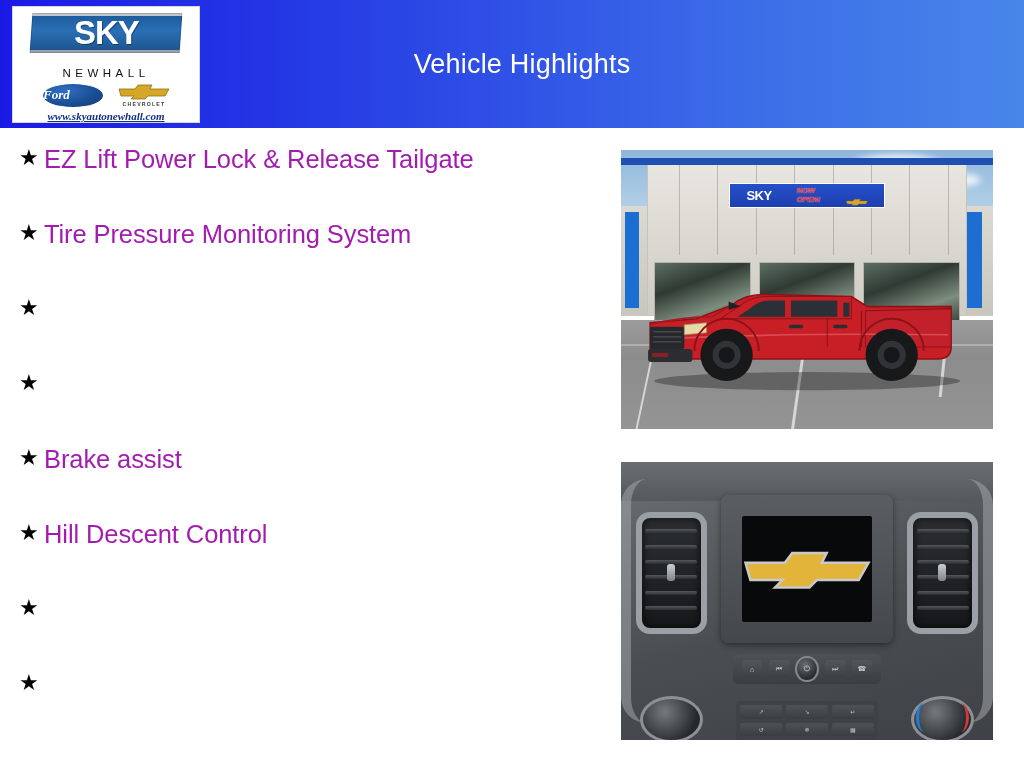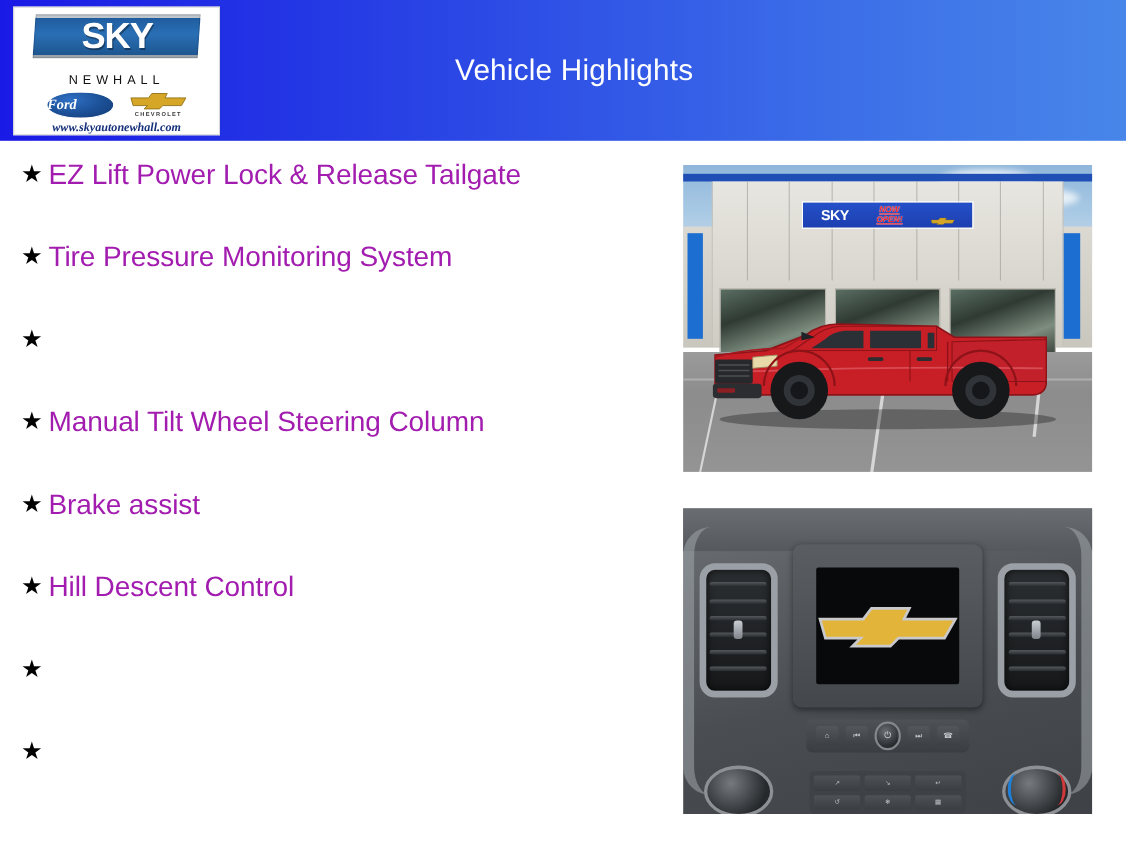--- a/index.html
+++ b/index.html
@@ -62,21 +62,21 @@
     font-family:"Liberation Serif", serif; letter-spacing:0px;
   }
   .chev-wrap { display:flex; flex-direction:column; align-items:center; }
   .chev-bowtie {
     width:52px; height:17px; position:relative;
   }
   .chev-bowtie svg { display:block; }
   .chev-word { font-size:5.2px; letter-spacing:1.2px; color:#3c3c3c; font-weight:bold; margin-top:1px; }
   .site-url {
     margin-top:1px; font-size:11px; font-weight:bold; font-style:italic;
-    color:#15307a; font-family:"Liberation Serif", serif;
+    color:#15307a; font-family:"Liberation Serif", serif;text-decoration:underline;
   }
 
   
   .bullets {
     position:absolute; left:10px; top:142px; width:600px;
   }
   .bullet-row {
     display:flex; align-items:flex-start; min-height:42px; margin-bottom:33px;
   }
   .bullet-star {
@@ -133,21 +133,21 @@
   .banner {
     position:absolute; left:29%; top:33px; width:42%; height:25px;
     background:linear-gradient(180deg,#2550c9 0%,#1d3fb0 100%);
     border:1.5px solid #ffffff;
     display:flex; align-items:center; justify-content:space-around;
     padding:0 4px;
   }
   .banner .b-sky { color:#fff; font-weight:bold; font-size:13px; letter-spacing:-0.5px; }
   .banner .b-open {
     color:#f0222b; font-weight:bold; font-size:7.5px; font-style:italic;
-    line-height:8.5px; text-align:center; text-shadow:0 0 1px #fff;text-decoration:underline;
+    line-height:8.5px; text-align:left; text-shadow:0 0 1px #fff;
   }
   .banner .b-chev { width:22px; height:8px; }
   .window-row { position:absolute; left:9%; top:112px; width:82%; height:62px; display:flex; gap:8px; }
   .window-row .w {
     flex:1; background:linear-gradient(160deg,#5b6f63 0%,#2f3a33 35%,#7d8d7f 70%,#39423a 100%);
     border:1px solid #b6b3ab;
   }
   .awning { position:absolute; left:9%; top:108px; width:82%; height:8px; background:#d7d4cd; }
   .ground {
     position:absolute; left:0; bottom:0; width:100%; height:39%;
@@ -283,21 +283,20 @@
     </div>
     <div class="bullet-row">
       <span class="bullet-star">★</span>
       <span class="bullet-text">Tire Pressure Monitoring System</span>
     </div>
     <div class="bullet-row">
       <span class="bullet-star">★</span>
     </div>
     <div class="bullet-row">
       <span class="bullet-star">★</span>
-      <span class="bullet-text">Manual Tilt Wheel Steering Column</span>
     </div>
     <div class="bullet-row">
       <span class="bullet-star">★</span>
       <span class="bullet-text">Brake assist</span>
     </div>
     <div class="bullet-row">
       <span class="bullet-star">★</span>
       <span class="bullet-text">Hill Descent Control</span>
     </div>
     <div class="bullet-row">

